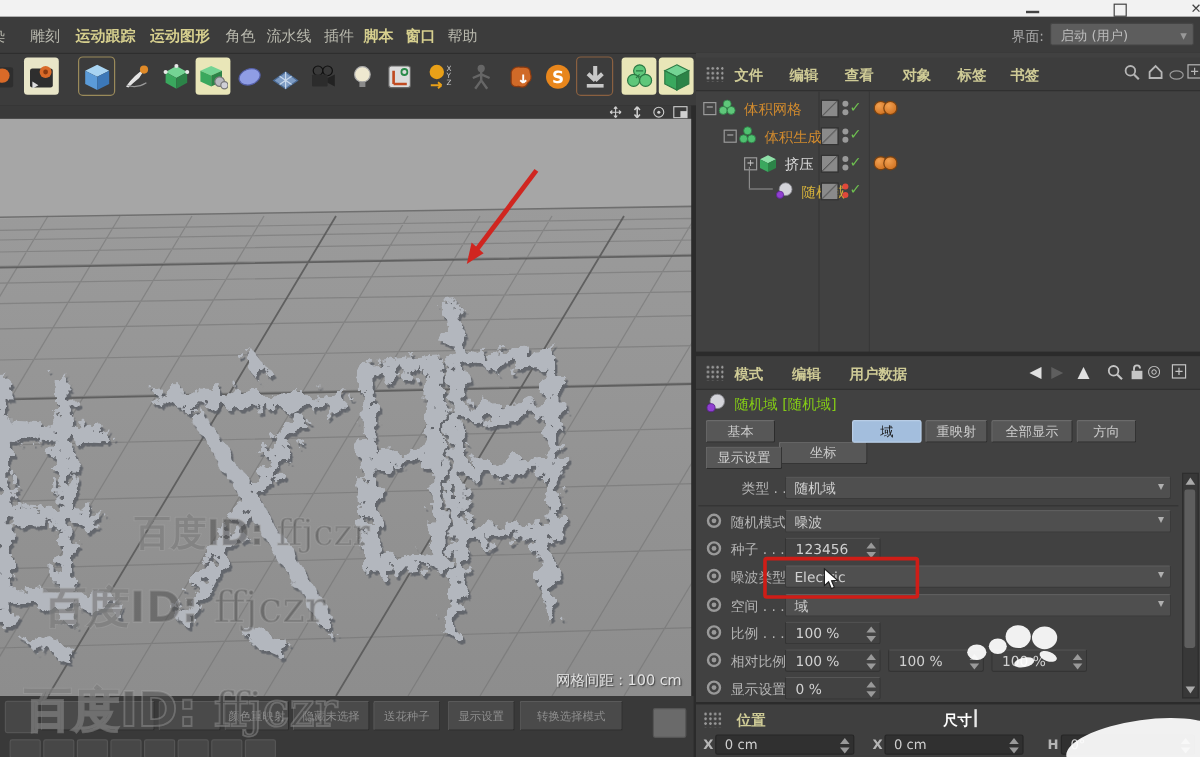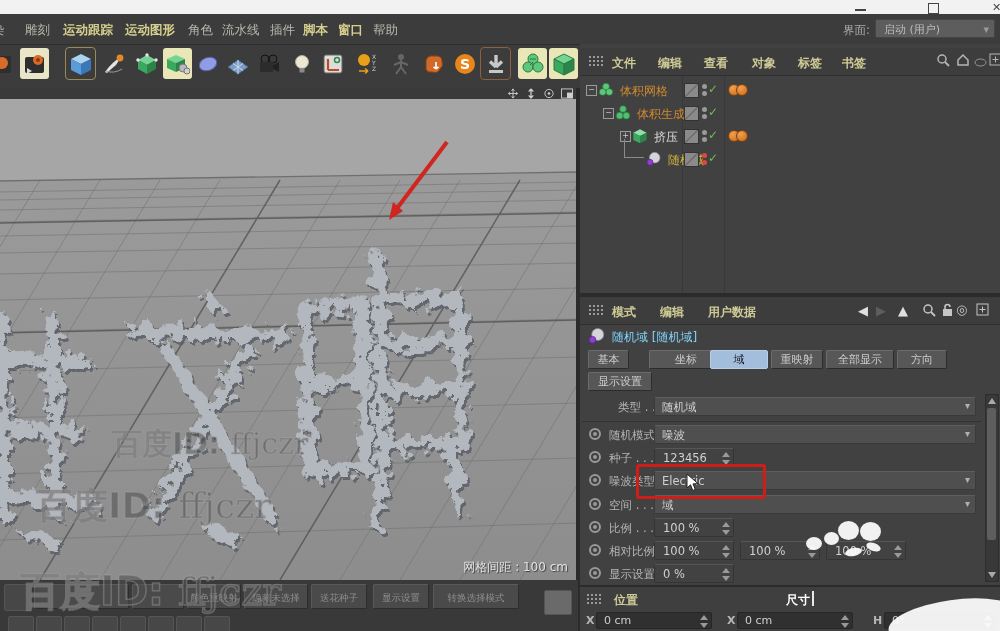--- a/index.html
+++ b/index.html
@@ -441,25 +441,25 @@
     <span style="position:absolute;left:396px;top:6px"><svg width="13" height="13" viewBox="0 0 13 13">
           <rect x="1" y="1" width="11" height="11" stroke="#c5c5c5" fill="none"></rect>
           <path d="M6.5 3.5 L6.5 9.5 M3.5 6.5 L9.5 6.5" stroke="#c5c5c5"></path>
         </svg></span>
   </div>
   <div class="abs" style="left:580px;top:325px;width:420px;height:24px">
     <span style="position:absolute;left:8px;top:2px"><svg width="18" height="18" viewBox="0 0 24 24">
           <circle cx="13" cy="10" r="8" fill="#d4d4da" stroke="#88888f"></circle>
           <circle cx="6" cy="17" r="4.5" fill="#9040d0" stroke="#5a2390"></circle>
         </svg></span>
-    <span style="position:absolute;left:32px;top:4px;font-size:12px;color:#7dd3fc">随机域 [随机域]</span>
-  </div>
-
-  <div class="tab" style="left:588px;top:350px;width:41px">基本</div>
-  <div class="tab" style="left:649px;top:350px;width:74px">坐标</div>
+    <span style="position:absolute;left:32px;top:4px;font-size:12px;color:#84cc16">随机域 [随机域]</span>
+  </div>
+
+  <div class="tab" style="left:588px;top:350px;width:58px">基本</div>
+  <div class="tab" style="left:649px;top:368px;width:74px">坐标</div>
   <div class="tab active" style="left:710px;top:350px;width:58px">域</div>
   <div class="tab" style="left:771px;top:350px;width:52px">重映射</div>
   <div class="tab" style="left:826px;top:350px;width:68px">全部显示</div>
   <div class="tab" style="left:897px;top:350px;width:50px">方向</div>
   <div class="tab" style="left:588px;top:372px;width:64px">显示设置</div>
 
   <div class="arow" style="top:396px">
     <span class="albl" style="left:38px">类型 . . .</span>
     <div class="dd" style="left:74px;width:322px">
       <span class="ddv">随机域</span>

